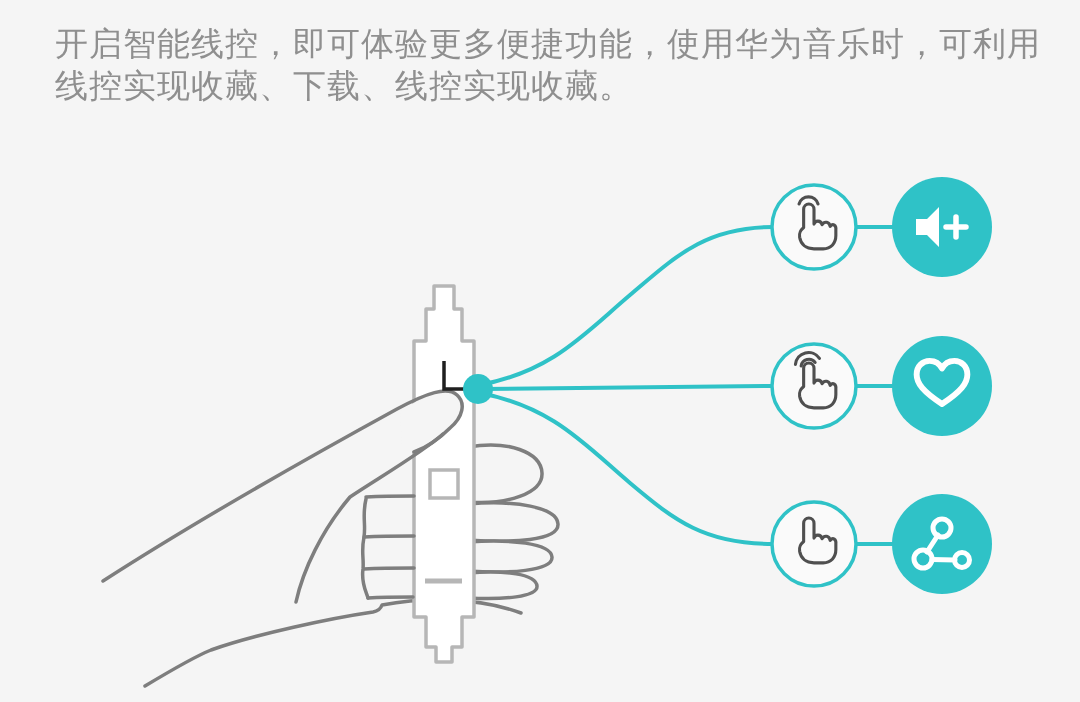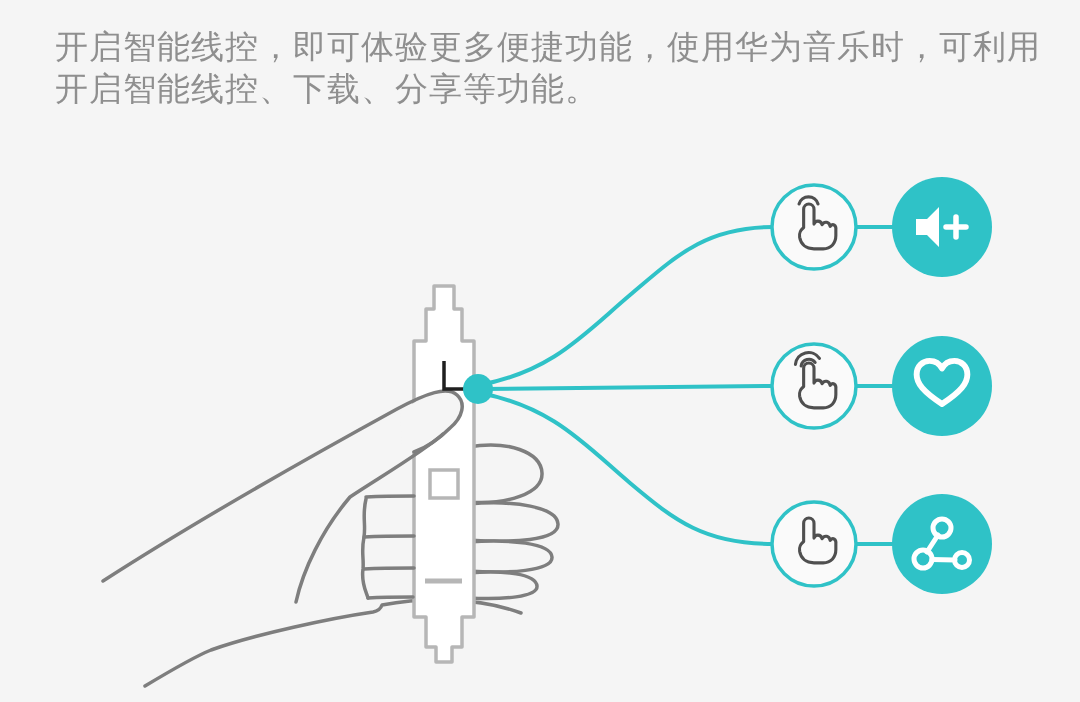--- a/index.html
+++ b/index.html
@@ -1,21 +1,21 @@
 <!DOCTYPE html>
 <html style="--background: #f5f5f5; --accent-teal: #2fc2c7; --text-gray: #8f8f8f; --hand-gray: #7e7e7e; --device-gray: #b6b6b6; --icon-dark: #4f4f4f; --callout-black: #1f1f1f; --badge-fill: #fafafa; --icon-white: #ffffff;"><head>
 <meta charset="utf-8">
 <style>
   html,body{margin:0;padding:0;}
   .canvas{
     position:relative;
     width:1080px;height:702px;
     background:var(--background,#f5f5f5);
     overflow:hidden;
-    font-family:Liberation Serif, serif;
+    font-family:Liberation Mono, monospace;
   }
   .intro{
     position:absolute;left:55px;top:26px;
     font-size:33px;line-height:42px;letter-spacing:1px;
     color:var(--text-gray,#8f8f8f);
   }
   .illustration{position:absolute;left:0;top:0;}
 
   
   .stroke-hand{stroke:var(--hand-gray,#7e7e7e);stroke-width:3.5;fill:none;stroke-linecap:round;stroke-linejoin:round;}
@@ -32,21 +32,21 @@
   .icon-white-stroke{fill:none;stroke:var(--icon-white,#ffffff);stroke-linecap:round;stroke-linejoin:round;}
   .icon-white-fill{fill:var(--icon-white,#ffffff);stroke:none;}
 </style>
 </head>
 <body>
 
 <div class="canvas">
 
   <div class="intro">
     <div>开启智能线控，即可体验更多便捷功能，使用华为音乐时，可利用</div>
-    <div>开启智能线控、下载、分享等功能。</div>
+    <div>线控实现收藏、下载、线控实现收藏。</div>
   </div>
 
   <svg class="illustration" width="1080" height="702" viewBox="0 0 1080 702" xmlns="http://www.w3.org/2000/svg">
 
     <g>
       <path class="finger-behind" d="M468,447 C508,440 541,452 542,473 C543,493 508,505 468,502 Z"></path>
       <path class="finger-behind" d="M468,504 C515,500 557,507 558,524 C559,541 512,543 468,540 Z"></path>
       <path class="finger-behind" d="M468,542 C510,539 551,543 552,557 C553,571 508,574 468,571 Z"></path>
       <path class="finger-behind" d="M468,573 C505,570 536,574 537,586 C538,597 503,600 468,598 Z"></path>
       <path class="stroke-hand" d="M145,686 C175,668 196,656 211,650 C256,634 332,618 373,612 C378,611 381,608 382,605 C420,598 475,596 521,613"></path>

